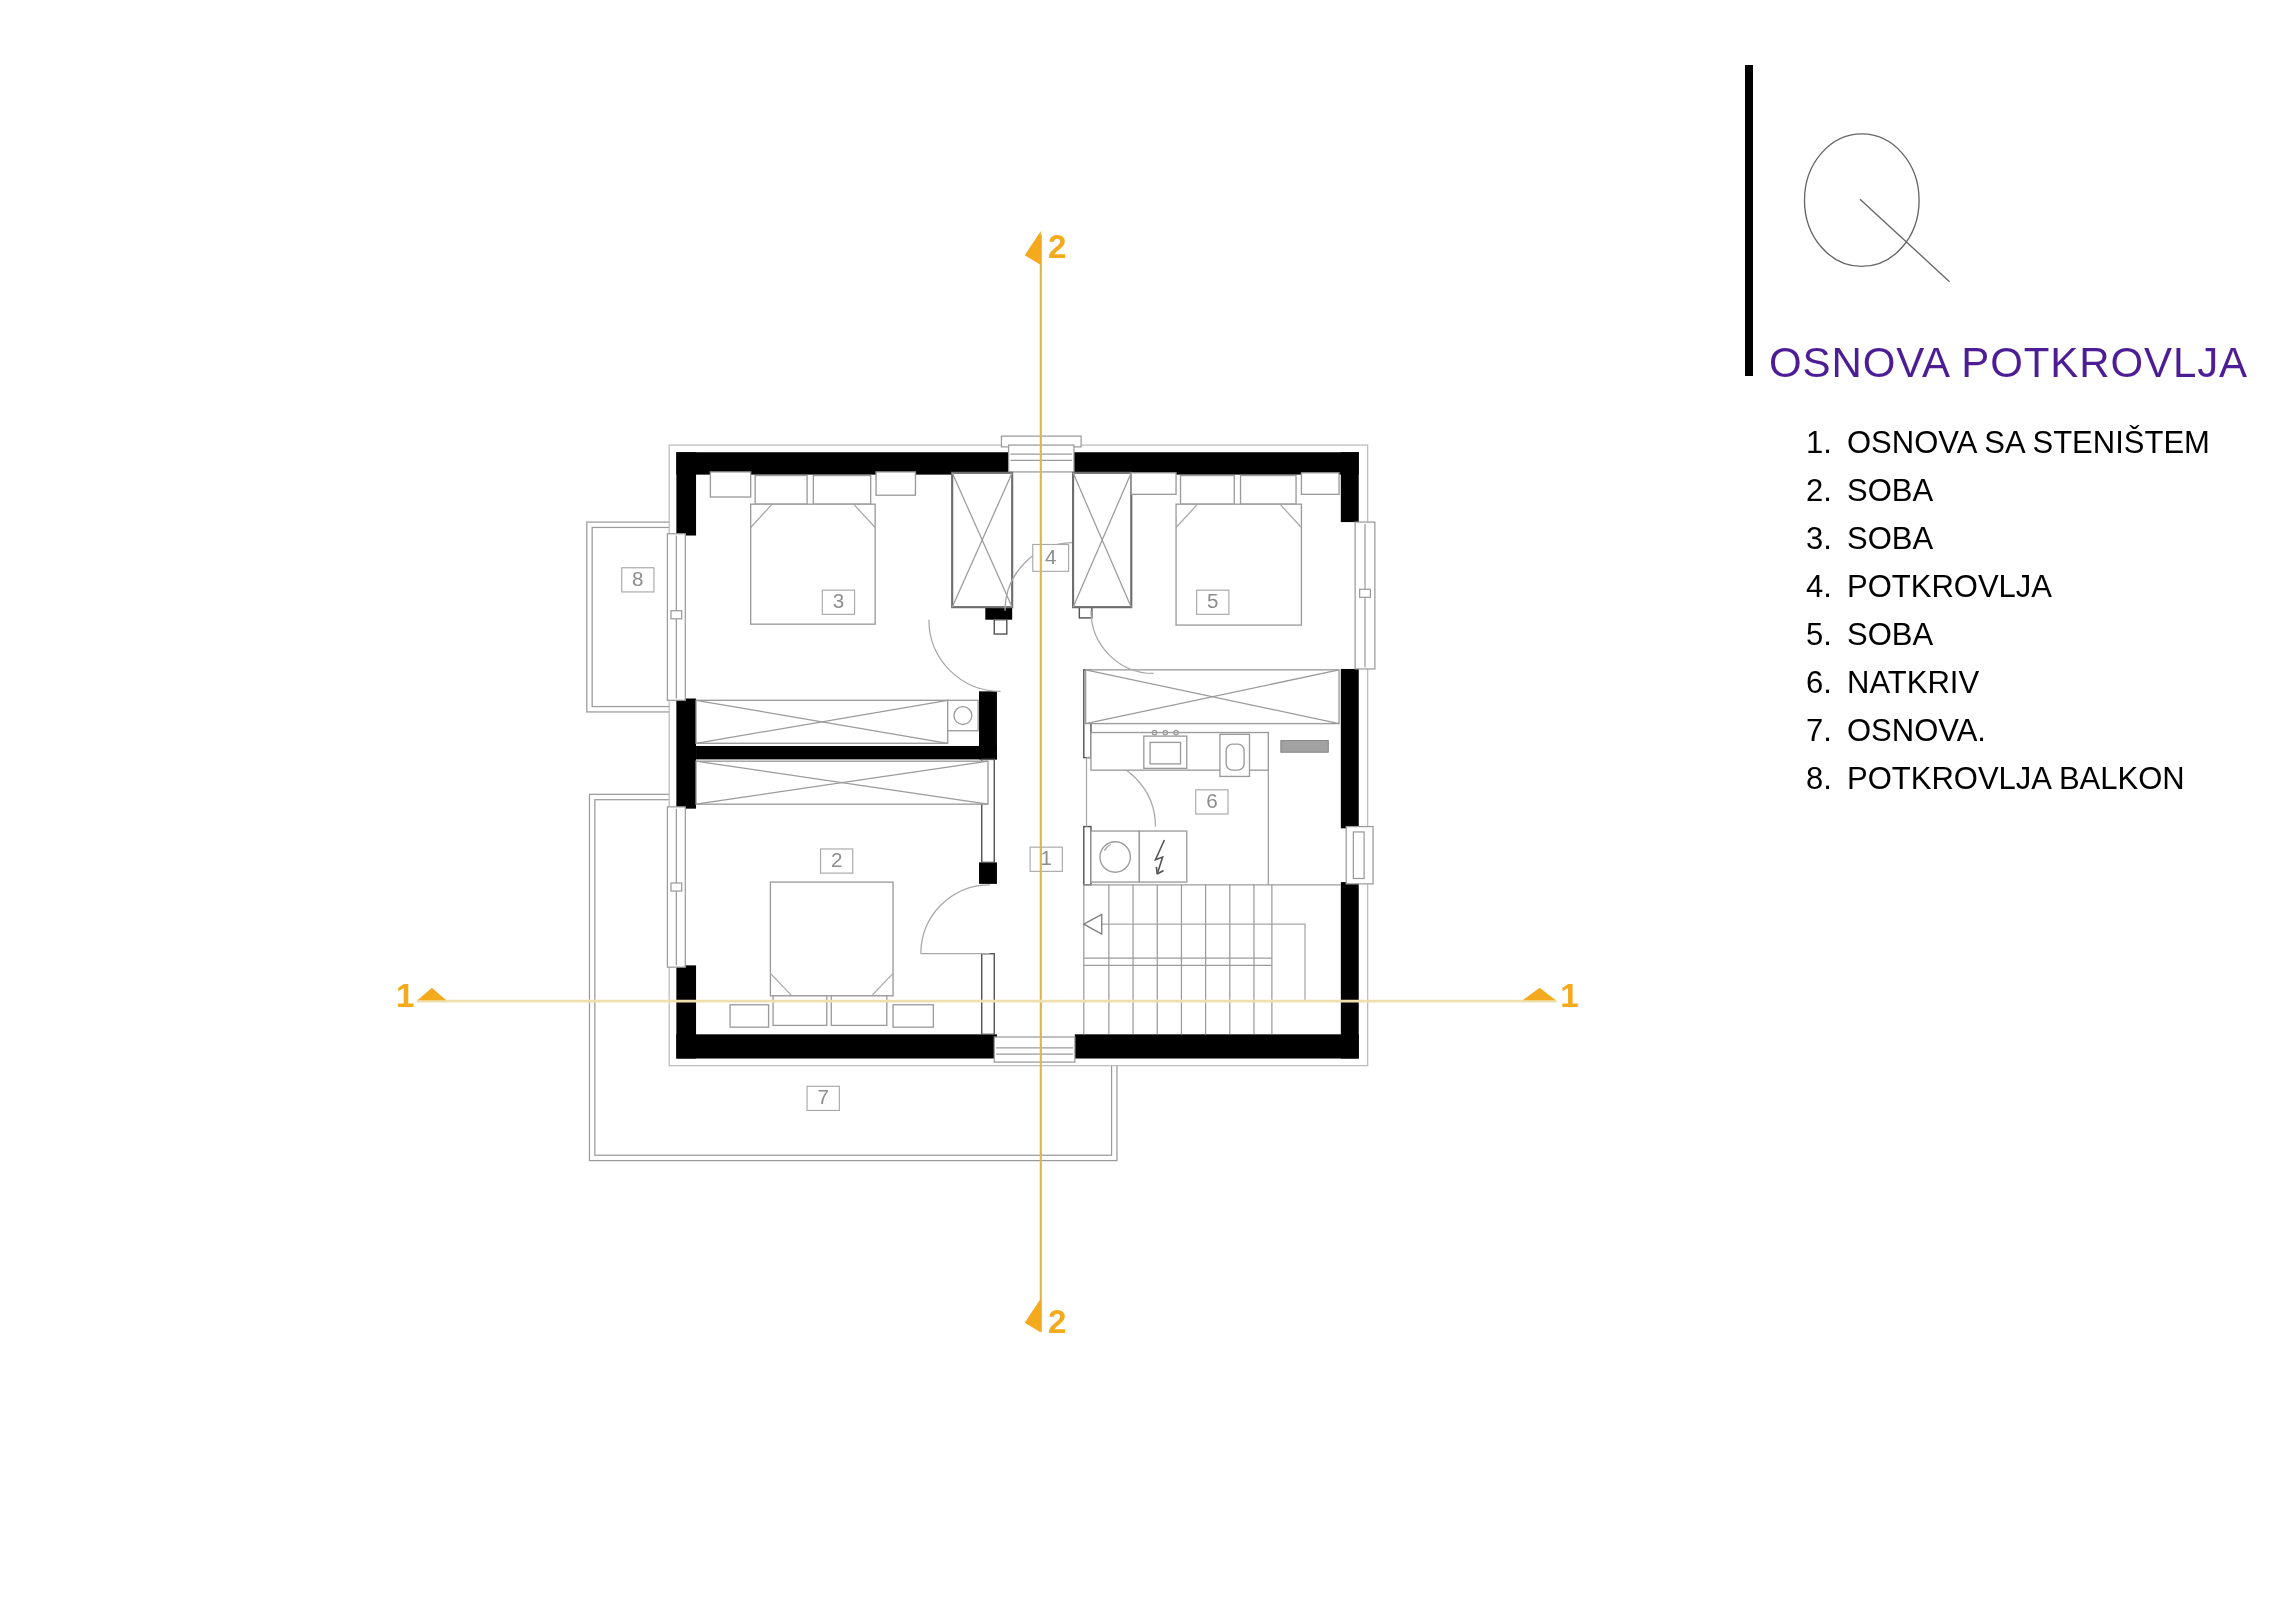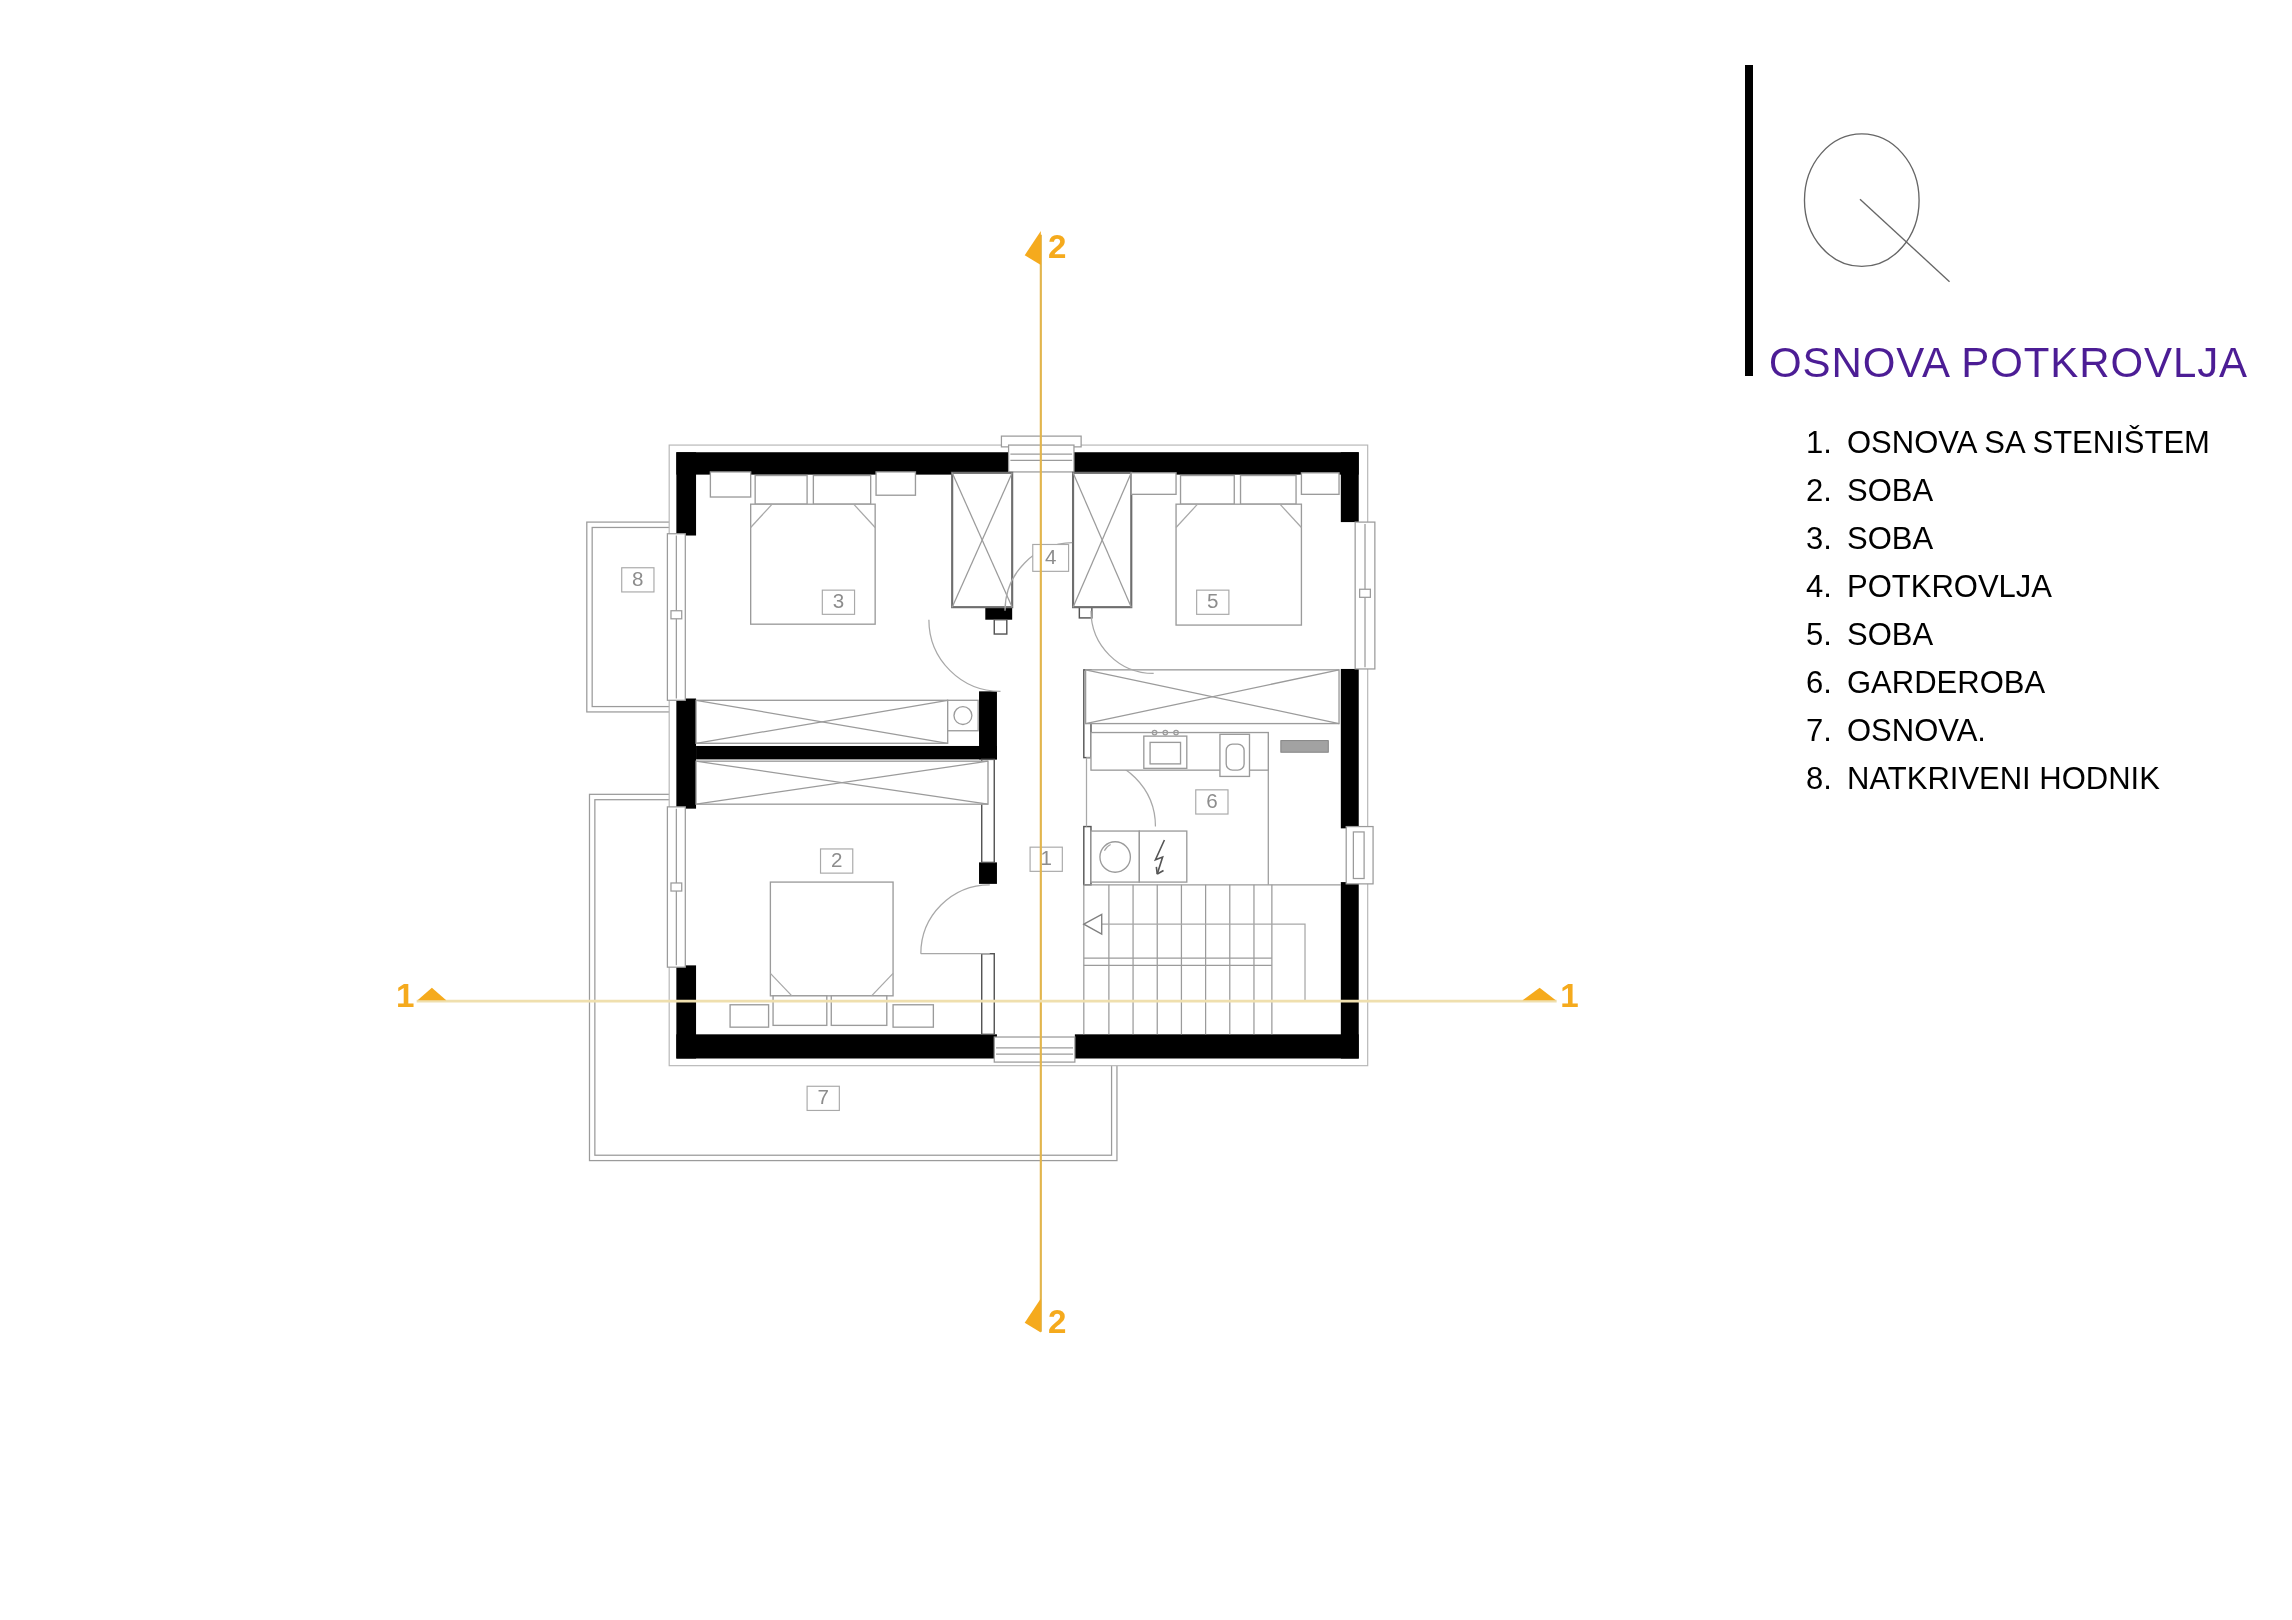--- a/index.html
+++ b/index.html
@@ -310,26 +310,26 @@
     <div class="legend-row">
       <span class="legend-num">4.</span>
       <span class="legend-label">POTKROVLJA</span>
     </div>
     <div class="legend-row">
       <span class="legend-num">5.</span>
       <span class="legend-label">SOBA</span>
     </div>
     <div class="legend-row">
       <span class="legend-num">6.</span>
-      <span class="legend-label">GARDEROBA</span>
+      <span class="legend-label">NATKRIV</span>
     </div>
     <div class="legend-row">
       <span class="legend-num">7.</span>
       <span class="legend-label">OSNOVA.</span>
     </div>
     <div class="legend-row">
       <span class="legend-num">8.</span>
-      <span class="legend-label">NATKRIVENI HODNIK</span>
+      <span class="legend-label">POTKROVLJA BALKON</span>
     </div>
   </div>
 
 </div>
 
 
 </body></html>

